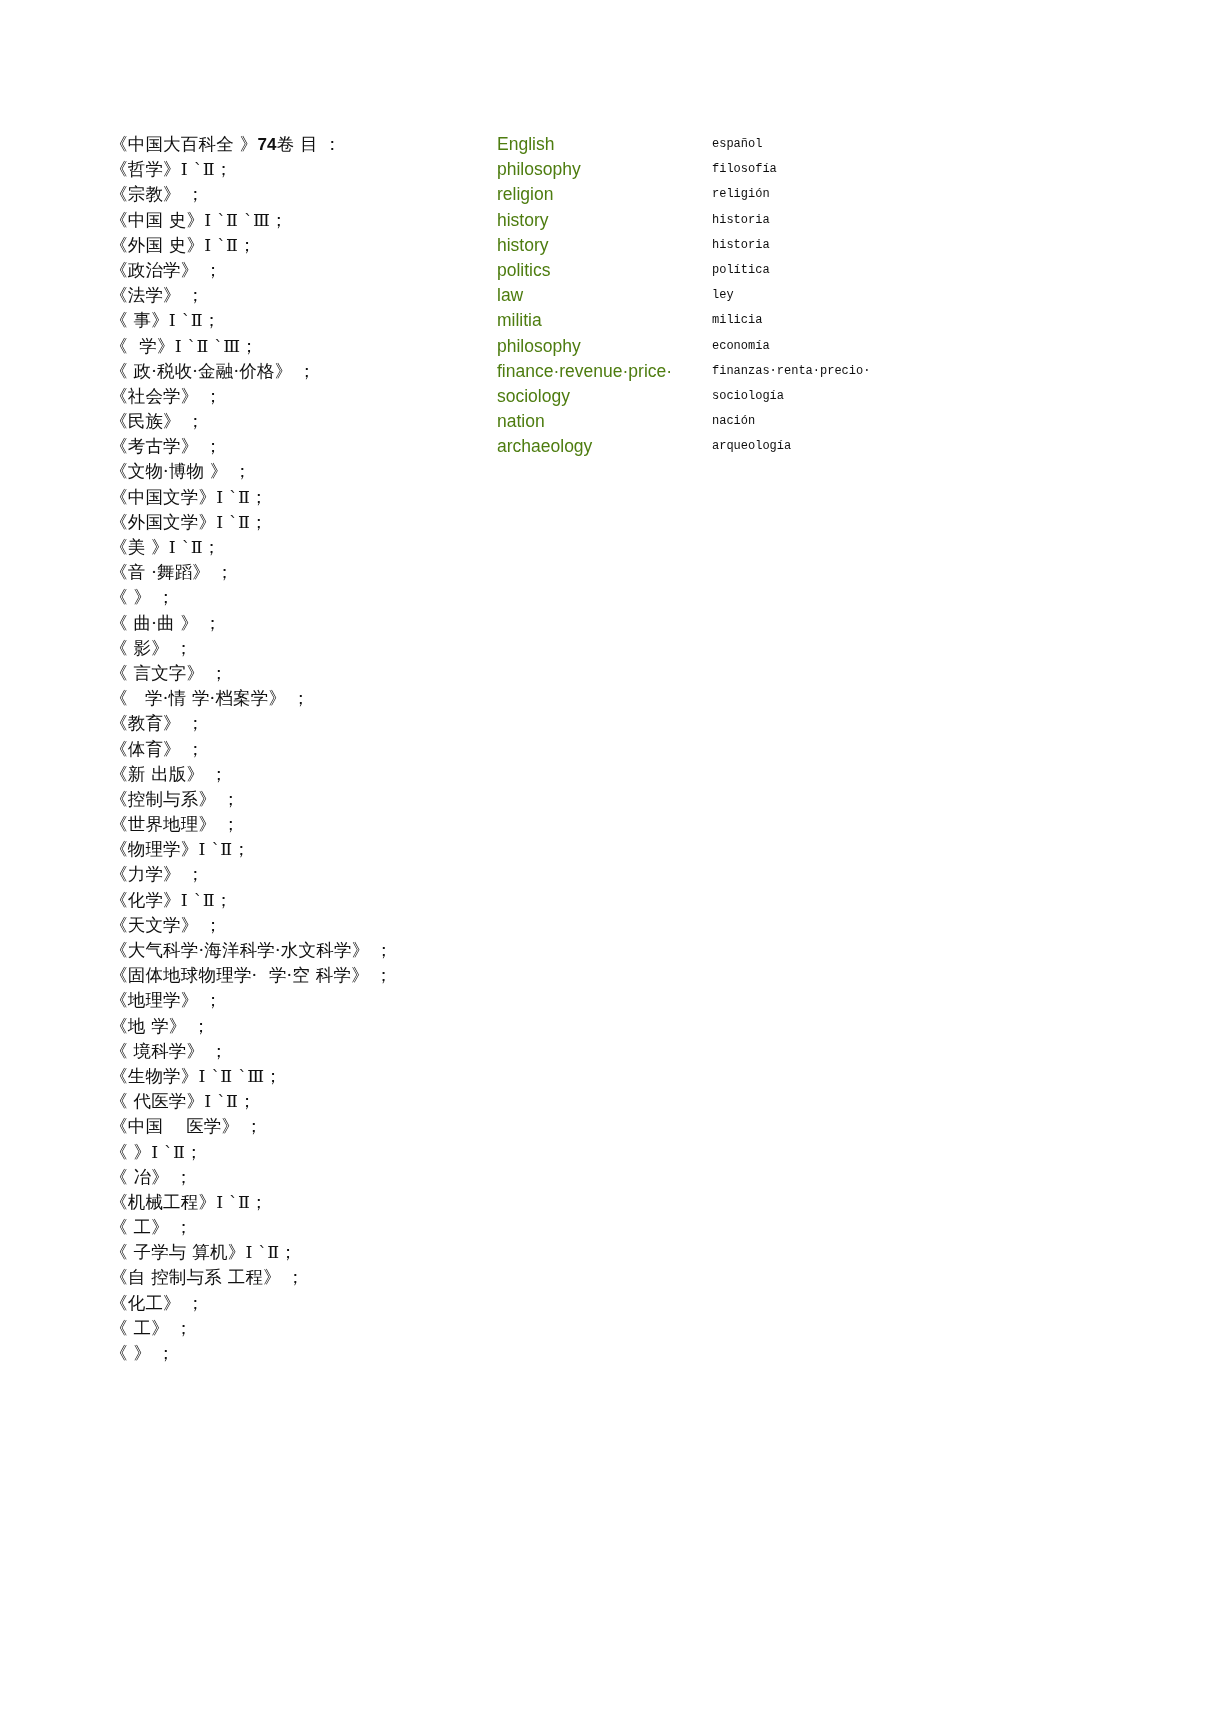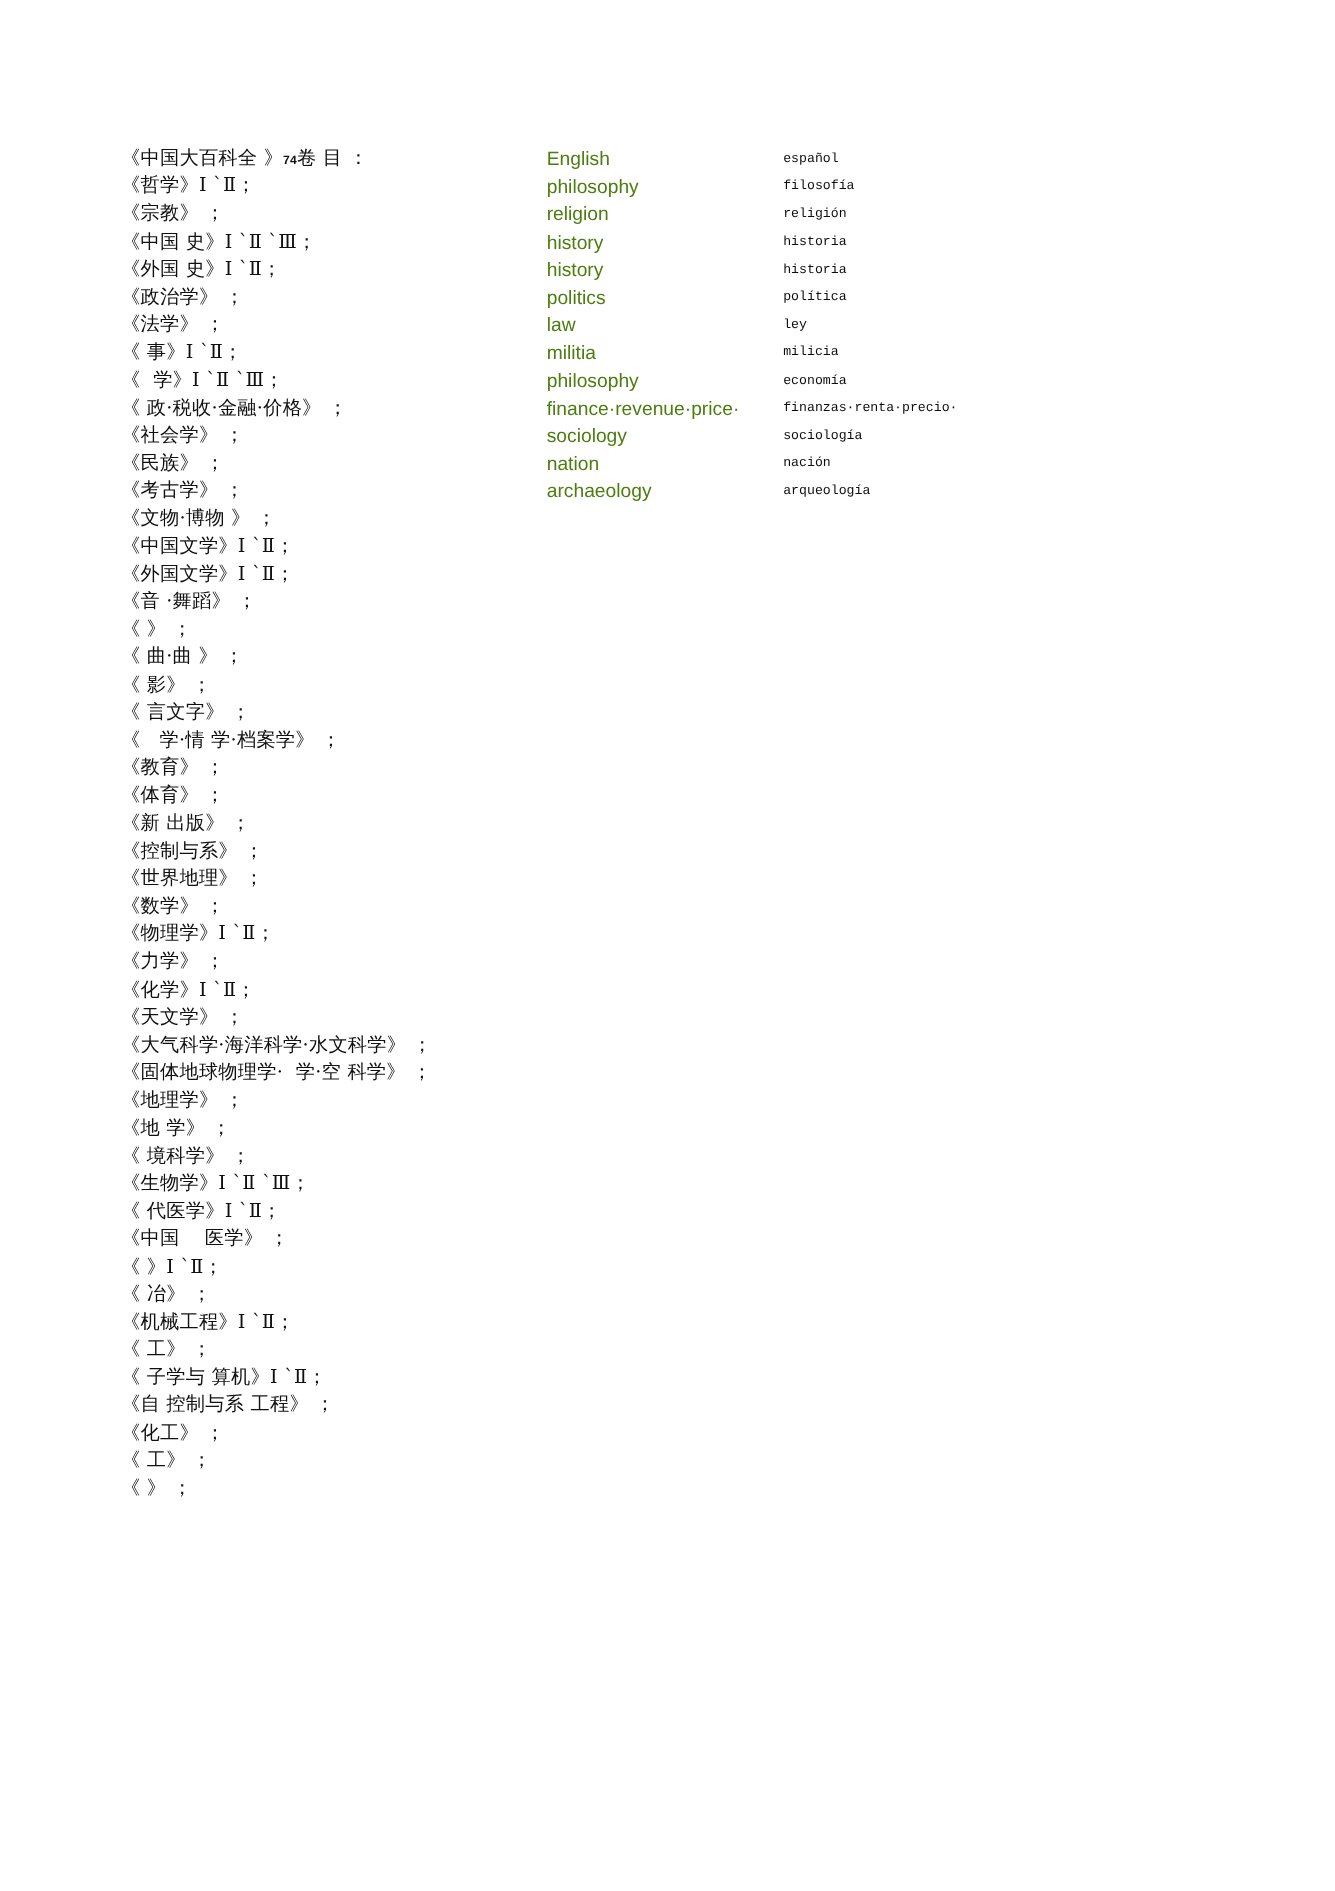--- a/index.html
+++ b/index.html
@@ -77,21 +77,21 @@
     color: #0d0d0d;
     white-space: pre;
   }
 
   .row.header .col-zh {
     font-weight: 400;
   }
   .col-zh .vol-count {
     font-family: "Liberation Sans", sans-serif;
     font-weight: bold;
-    font-size: 11px;
+    font-size: 17px;
   }
 </style>
 </head>
 <body>
 
 <div class="page">
   <div class="content">
 
     <div class="row header">
       <span class="col-zh">《中国大百科全 》<span class="vol-count">74</span>卷 目 ：</span>
@@ -169,20 +169,25 @@
           <span class="col-zh">《中国文学》Ⅰ `Ⅱ；</span>
           <span class="col-en"></span>
           <span class="col-es"></span>
         </div>
         <div class="row">
           <span class="col-zh">《外国文学》Ⅰ `Ⅱ；</span>
           <span class="col-en"></span>
           <span class="col-es"></span>
         </div>
         <div class="row">
+          <span class="col-zh">《美 》Ⅰ `Ⅱ；</span>
+          <span class="col-en"></span>
+          <span class="col-es"></span>
+        </div>
+        <div class="row">
           <span class="col-zh">《音 ·舞蹈》 ；</span>
           <span class="col-en"></span>
           <span class="col-es"></span>
         </div>
         <div class="row">
           <span class="col-zh">《 》 ；</span>
           <span class="col-en"></span>
           <span class="col-es"></span>
         </div>
         <div class="row">
@@ -220,25 +225,20 @@
           <span class="col-en"></span>
           <span class="col-es"></span>
         </div>
         <div class="row">
           <span class="col-zh">《控制与系》 ；</span>
           <span class="col-en"></span>
           <span class="col-es"></span>
         </div>
         <div class="row">
           <span class="col-zh">《世界地理》 ；</span>
-          <span class="col-en"></span>
-          <span class="col-es"></span>
-        </div>
-        <div class="row">
-          <span class="col-zh">《数学》 ；</span>
           <span class="col-en"></span>
           <span class="col-es"></span>
         </div>
         <div class="row">
           <span class="col-zh">《物理学》Ⅰ `Ⅱ；</span>
           <span class="col-en"></span>
           <span class="col-es"></span>
         </div>
         <div class="row">
           <span class="col-zh">《力学》 ；</span>

